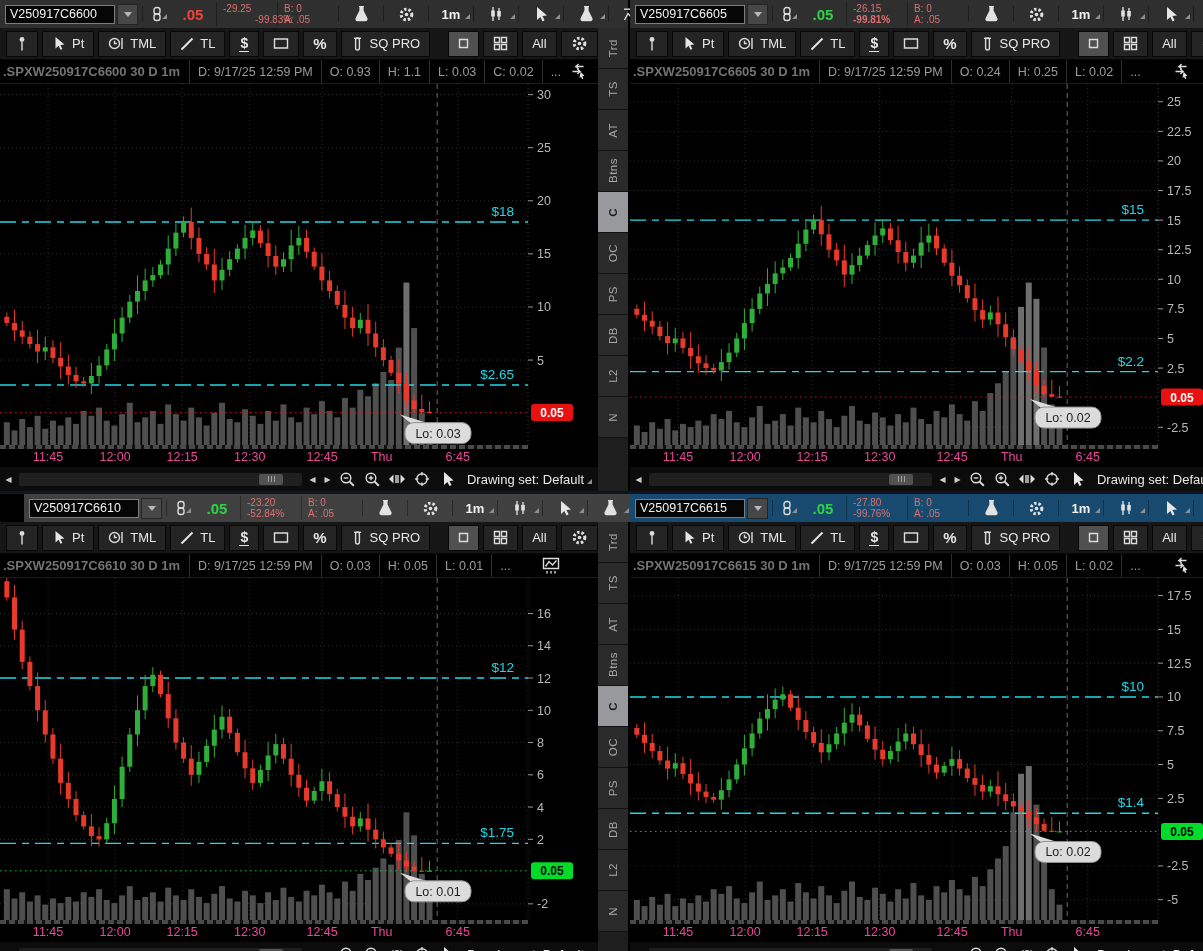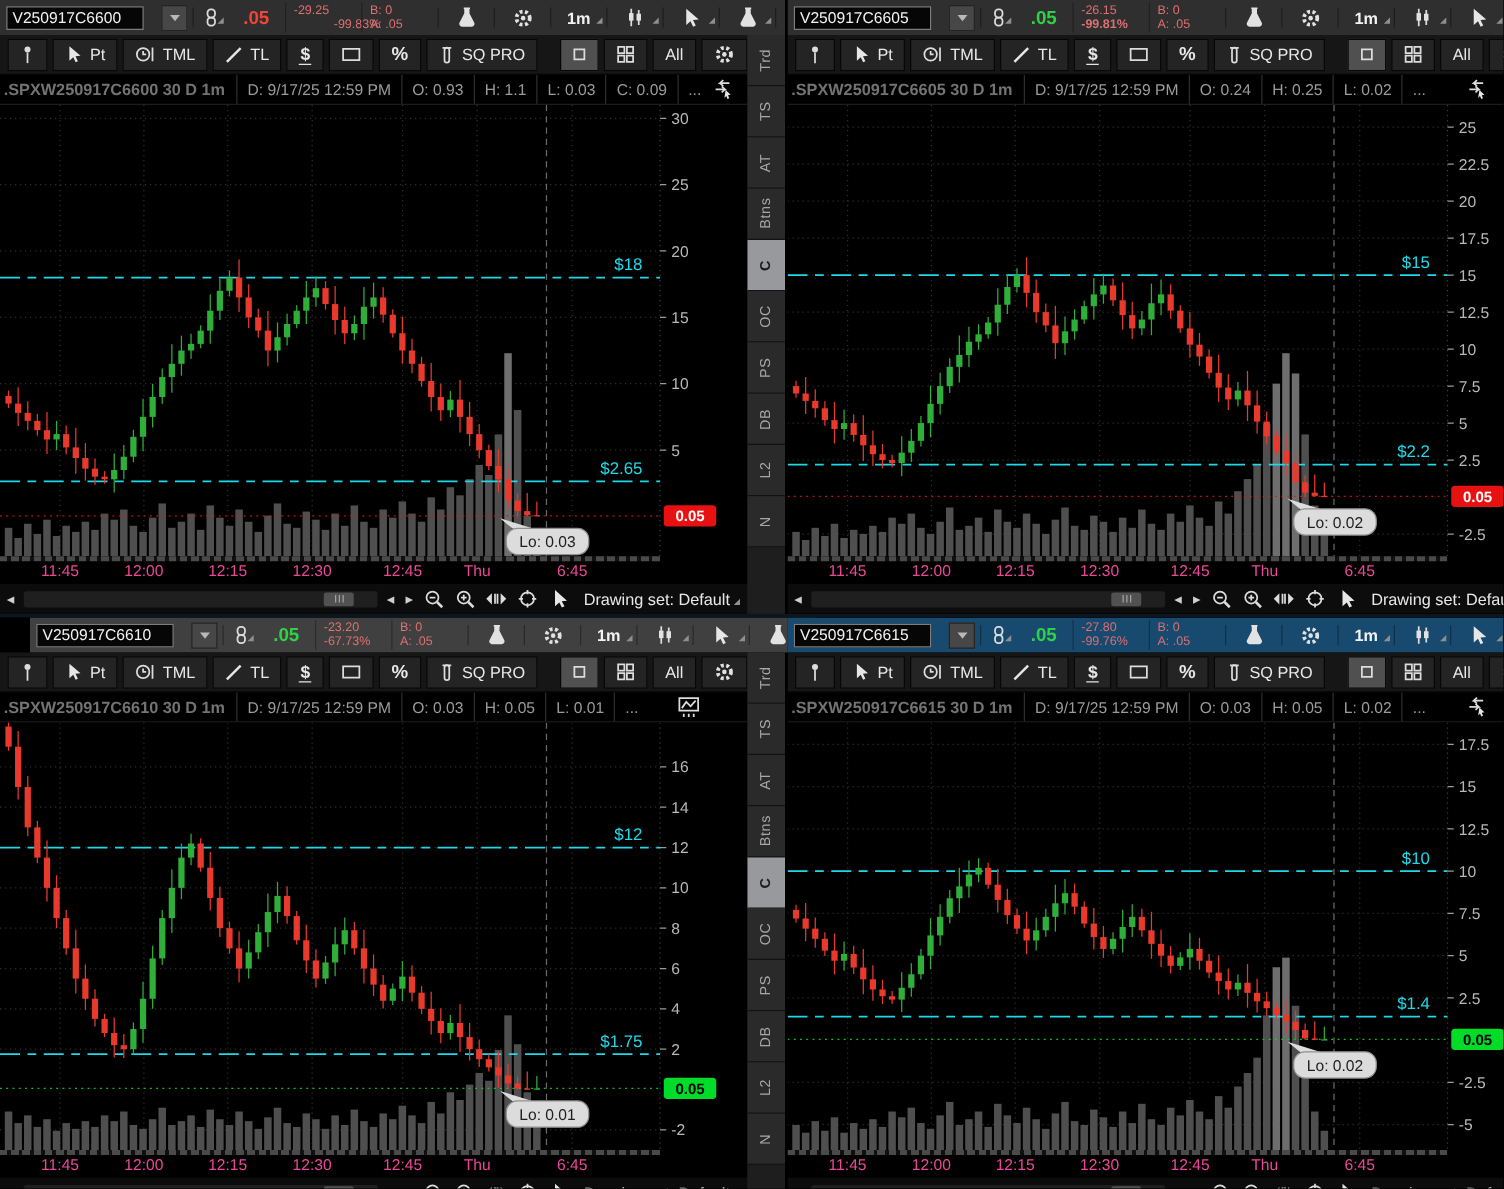--- a/index.html
+++ b/index.html
@@ -9,21 +9,21 @@
   .rowb{height:457px;display:flex;overflow:hidden;}
   .hdivider{height:3px;background:#0a1620;}
   .vdivider{width:2px;background:#000;flex:none;}
   .half-r{width:573px;overflow:hidden;position:relative;flex:none;}
   .panel{width:628px;position:relative;background:#000;flex:none;}
   .rowt .panel{height:491px;}
   .rowb .panel{height:472px;}
 
   
   .hdr1{height:28px;width:628px;display:flex;align-items:center;background:#2f2f2f;}
-  .sym-wrap{display:flex;align-items:center;gap:14px;padding:0 4px 0 5px;}
+  .sym-wrap{display:flex;align-items:center;gap:2px;padding:0 4px 0 5px;}
   .sym-field{width:100px;height:17px;background:#060606;border:1px solid #7d7d7d;color:#f2f2f2;
              font-size:12.5px;line-height:17px;padding:0 4px;overflow:hidden;white-space:nowrap;}
   .sym-dd{width:19px;height:19px;background:#474747;border:1px solid #242424;display:flex;
           align-items:center;justify-content:center;}
   .caret{width:0;height:0;border-left:4px solid transparent;border-right:4px solid transparent;
          border-top:5px solid #b8b8b8;}
   .h-btn{position:relative;height:16px;display:flex;align-items:center;justify-content:center;
          width:44px;flex:none;border-left:1px solid rgba(0,0,0,.35);color:#eee;}
   .h-btn.narrow{width:27px;}
   .h-btn.txt{font-size:13px;font-weight:bold;color:#f2f2f2;}
@@ -232,21 +232,21 @@
       </div>
     </div>
 
     <div class="titlebar">
       <span class="tb-title">.SPXW250917C6600 30 D 1m</span>
       <div class="tb-cells">
               <span class="tb-cell">D: 9/17/25 12:59 PM</span>
               <span class="tb-cell">O: 0.93</span>
               <span class="tb-cell">H: 1.1</span>
               <span class="tb-cell">L: 0.03</span>
-              <span class="tb-cell">C: 0.09</span>
+              <span class="tb-cell">C: 0.02</span>
               <span class="tb-cell">...</span>
             </div>
       <div class="tb-icon">
         <svg class="icon" width="18" height="17" viewBox="0 0 18 17" style="display: block;">
           <path class="stk" d="M14.5 3.5 H7 l2.6 -2.4 M7 3.5 l2.6 2.4"></path>
           <path class="stk" d="M3.5 8.5 h7.5 l-2.6 -2.4 M11 8.5 l-2.6 2.4"></path>
           <path d="M11.5 9 l4 3.8 -2.1 .4 1 2.3 -1.4 .6 -1 -2.3 -1.5 1.5 z" fill="#e6e6e6"></path>
         </svg>
 
       </div>
@@ -1007,21 +1007,21 @@
       </div>
       <div class="h-btn narrow has-sub">
         <svg class="icon" width="12" height="16" viewBox="0 0 12 16">
           <rect class="stk" x="3" y="1.5" width="6" height="6.5" rx="2.6"></rect>
           <rect class="stk" x="3" y="8" width="6" height="6.5" rx="2.6"></rect>
         </svg>
       </div>
       <div class="last" style="color: rgb(47, 210, 69);">.05</div>
       <div class="chg">
         <div style="color: rgb(221, 112, 112);">-23.20</div>
-        <div style="color: rgb(221, 112, 112);">-67.73%</div>
+        <div style="color: rgb(221, 112, 112);">-52.84%</div>
       </div>
       <div class="chg">
         <div style="color: rgb(221, 112, 112);">B: 0</div>
         <div style="color: rgb(221, 112, 112);">A: .05</div>
       </div>
       <div class="h-btn">
         <svg class="icon" width="18" height="18" viewBox="0 0 18 18">
           <path d="M7 1.5 h5 M8 1.5 v4.3 L4.1 13.4 c-.5 1.1 .3 2.3 1.5 2.3 h7.8 c1.2 0 2-1.2 1.5-2.3 L11 5.8 V1.5 z" fill="#e2e2e2" stroke="#e2e2e2" stroke-width="1.2"></path>
         </svg>
       </div>

